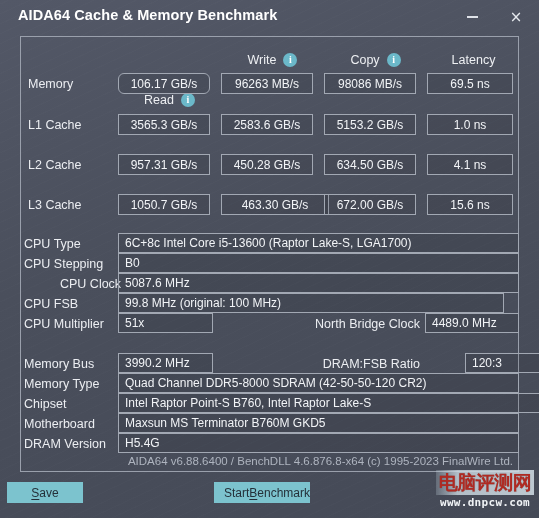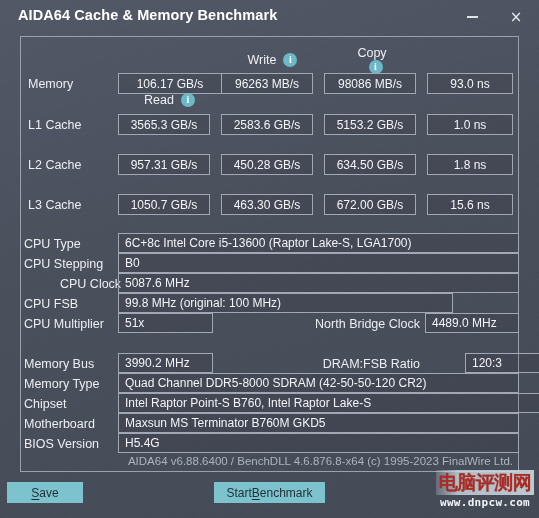--- a/index.html
+++ b/index.html
@@ -186,21 +186,21 @@
     font-size: 12px;
     font-family: "Liberation Sans", sans-serif;
     display: flex;
     align-items: center;
     justify-content: center;
     padding: 0;
     white-space: nowrap;
   }
   .btn u { text-underline-offset: 1.5px; }
   .btn-save { left: 7px; top: 482px; width: 76px; }
-  .btn-start { left: 214px; top: 482px; width: 111px; }
+  .btn-start { left: 214px; top: 482px; width: 96px; justify-content: flex-end; }
 
   
   .watermark {
     position: absolute;
     left: 436px;
     top: 470px;
     width: 98px;
     height: 44px;
   }
   .wm-cn {
@@ -249,82 +249,85 @@
 
 <div class="bench-header">
   <div class="col-head" style="left:118px; width:103px;margin-top:40px;">
     <span class="lbl">Read</span>
     <span class="info-icon">i</span>
   </div>
   <div class="col-head" style="left:221px; width:103px;">
     <span class="lbl">Write</span>
     <span class="info-icon">i</span>
   </div>
-  <div class="col-head" style="left:324px; width:103px;flex-direction:column;">
+  <div class="col-head" style="left:324px; width:103px;">
     <span class="lbl">Copy</span>
     <span class="info-icon">i</span>
   </div>
+  <div class="col-head" style="left:427px; width:93px;">
+    <span class="lbl" style="margin-right:0;">Latency</span>
+  </div>
 </div>
 
 <div class="row-label" style="top:77px;">Memory</div>
-<div class="cell" style="left:118px; top:73px; width:104px;">106.17 GB/s</div>
+<div class="cell" style="left:118px; top:73px; width:92px;border-radius:6px;">106.17 GB/s</div>
 <div class="cell" style="left:221px; top:73px; width:92px;">96263 MB/s</div>
 <div class="cell" style="left:324px; top:73px; width:92px;">98086 MB/s</div>
-<div class="cell" style="left:427px; top:73px; width:86px;">93.0 ns</div>
+<div class="cell" style="left:427px; top:73px; width:86px;">69.5 ns</div>
 
 <div class="row-label" style="top:118px;">L1 Cache</div>
 <div class="cell" style="left:118px; top:114px; width:92px;">3565.3 GB/s</div>
 <div class="cell" style="left:221px; top:114px; width:92px;">2583.6 GB/s</div>
 <div class="cell" style="left:324px; top:114px; width:92px;">5153.2 GB/s</div>
 <div class="cell" style="left:427px; top:114px; width:86px;">1.0 ns</div>
 
 <div class="row-label" style="top:158px;">L2 Cache</div>
 <div class="cell" style="left:118px; top:154px; width:92px;">957.31 GB/s</div>
 <div class="cell" style="left:221px; top:154px; width:92px;">450.28 GB/s</div>
 <div class="cell" style="left:324px; top:154px; width:92px;">634.50 GB/s</div>
-<div class="cell" style="left:427px; top:154px; width:86px;">1.8 ns</div>
+<div class="cell" style="left:427px; top:154px; width:86px;">4.1 ns</div>
 
 <div class="row-label" style="top:198px;">L3 Cache</div>
 <div class="cell" style="left:118px; top:194px; width:92px;">1050.7 GB/s</div>
-<div class="cell" style="left:221px; top:194px; width:92px;">463.30 GB/s</div>
+<div class="cell" style="left:221px; top:194px; width:108px;">463.30 GB/s</div>
 <div class="cell" style="left:324px; top:194px; width:92px;">672.00 GB/s</div>
 <div class="cell" style="left:427px; top:194px; width:86px;">15.6 ns</div>
 
 <div class="info-label" style="top:237px;">CPU Type</div>
 <div class="info-box" style="left:118px; top:233px; width:401px;">6C+8c Intel Core i5-13600  (Raptor Lake-S, LGA1700)</div>
 
 <div class="info-label" style="top:257px;">CPU Stepping</div>
 <div class="info-box" style="left:118px; top:253px; width:401px;">B0</div>
 
 <div class="info-label" style="top:277px;margin-left:36px;">CPU Clock</div>
 <div class="info-box" style="left:118px; top:273px; width:401px;">5087.6 MHz</div>
 
 <div class="info-label" style="top:297px;">CPU FSB</div>
-<div class="info-box" style="left:118px; top:293px; width:335px;">99.8 MHz  (original: 100 MHz)</div>
+<div class="info-box" style="left:118px; top:293px; width:386px;">99.8 MHz  (original: 100 MHz)</div>
 
 <div class="info-label" style="top:317px;">CPU Multiplier</div>
 <div class="info-box" style="left:118px; top:313px; width:95px;">51x</div>
 <div class="inline-label" style="left:290px; top:317px; width:130px;">North Bridge Clock</div>
 <div class="info-box" style="left:425px; top:313px; width:94px;">4489.0 MHz</div>
 
 <div class="info-label" style="top:357px;">Memory Bus</div>
 <div class="info-box" style="left:118px; top:353px; width:95px;">3990.2 MHz</div>
 <div class="inline-label" style="left:300px; top:357px; width:120px;">DRAM:FSB Ratio</div>
 <div class="info-box" style="left:425px; top:353px; width:86px;margin-left:40px;">120:3</div>
 
 <div class="info-label" style="top:377px;">Memory Type</div>
 <div class="info-box" style="left:118px; top:373px; width:401px;">Quad Channel DDR5-8000 SDRAM  (42-50-50-120 CR2)</div>
 
 <div class="info-label" style="top:397px;">Chipset</div>
 <div class="info-box" style="left:118px; top:393px; width:438px;">Intel Raptor Point-S B760, Intel Raptor Lake-S</div>
 
 <div class="info-label" style="top:417px;">Motherboard</div>
 <div class="info-box" style="left:118px; top:413px; width:401px;">Maxsun MS Terminator B760M GKD5</div>
 
-<div class="info-label" style="top:437px;">BIOS Version</div>
+<div class="info-label" style="top:437px;">DRAM Version</div>
 <div class="info-box" style="left:118px; top:433px; width:401px;">H5.4G</div>
 
 <div class="version-text">AIDA64 v6.88.6400 / BenchDLL 4.6.876.8-x64  (c) 1995-2023 FinalWire Ltd.</div>
 
 <button class="btn btn-save">
     <u>S</u>
     <span>ave</span>
   </button>
 
 <button class="btn btn-start">

